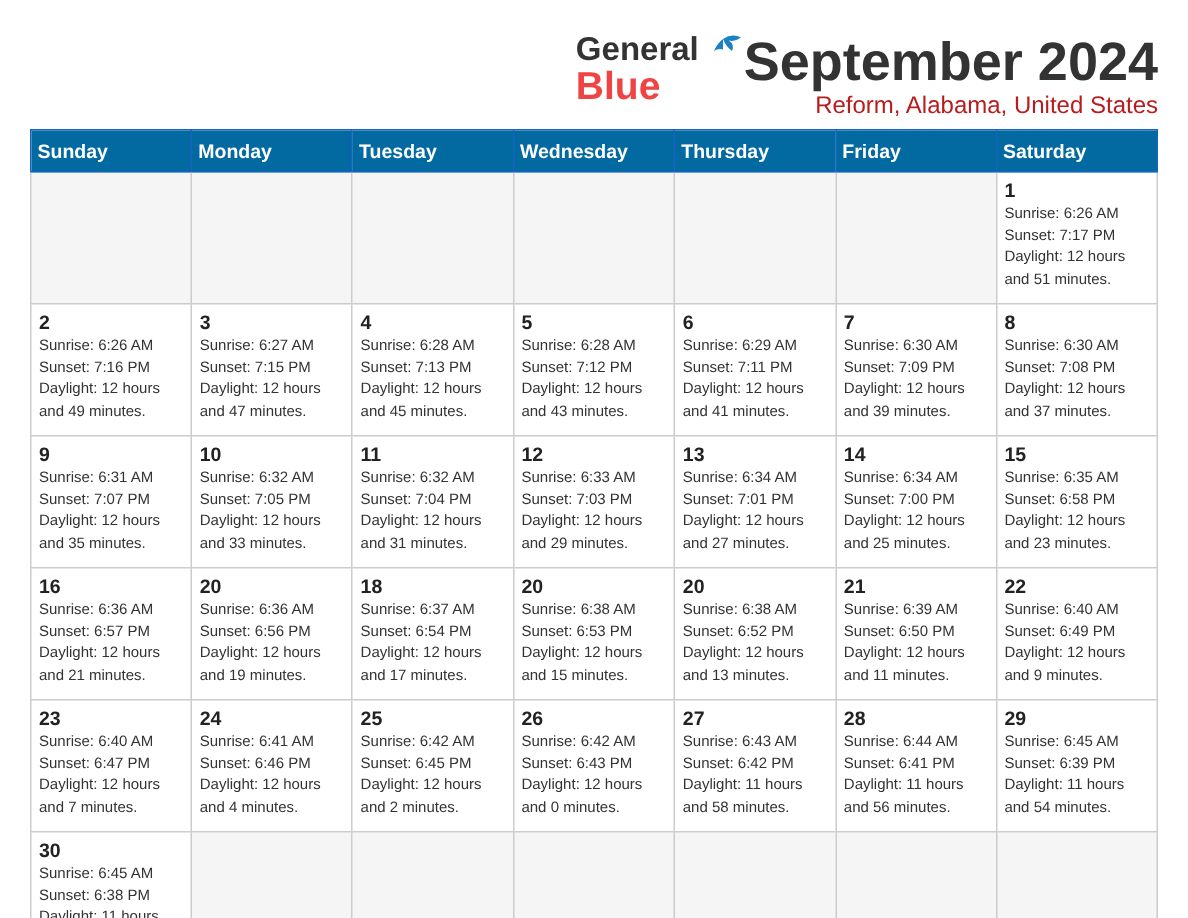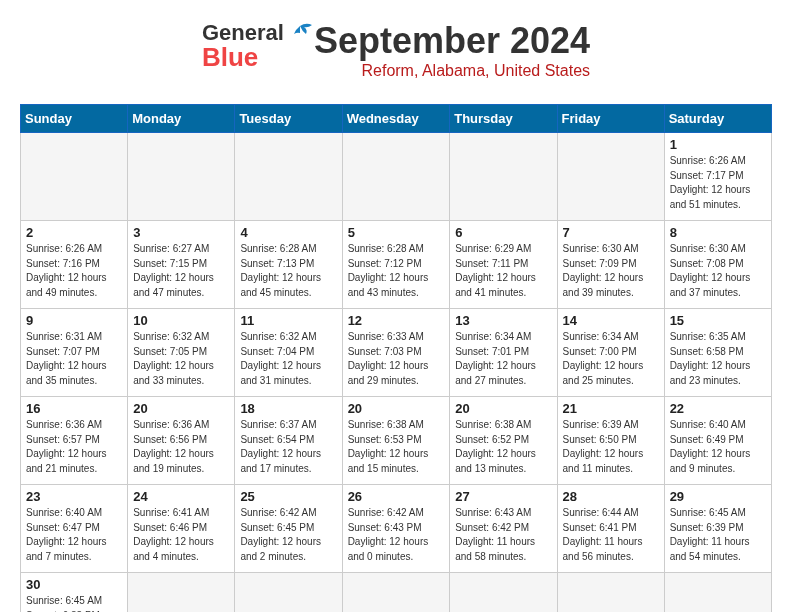--- a/index.html
+++ b/index.html
@@ -5,23 +5,23 @@
     * { box-sizing: border-box; margin: 0; padding: 0; }
     body {
       font-family: Arial, sans-serif;
       background: #fff;
       width: 792px;
       min-height: 612px;
       padding: 20px;
     }
     .header {
       display: flex;
-      justify-content: center;
+      justify-content: flex-end;
       align-items: flex-start;
-      margin-bottom: 24px;
+      margin-bottom: 6px;
     }
     .logo {
       display: flex;
       flex-direction: column;
       align-items: flex-start;
     }
     .logo-line1 { display: flex; align-items: center; gap: 2px; }
     .title-block { text-align: right; }
     .month-title {
       font-size: 36px;

